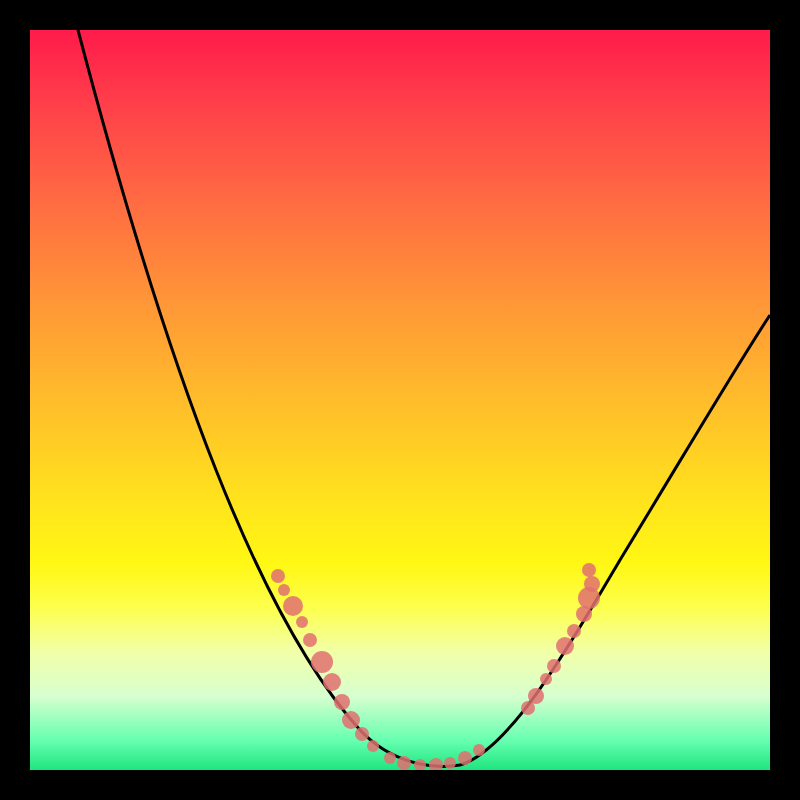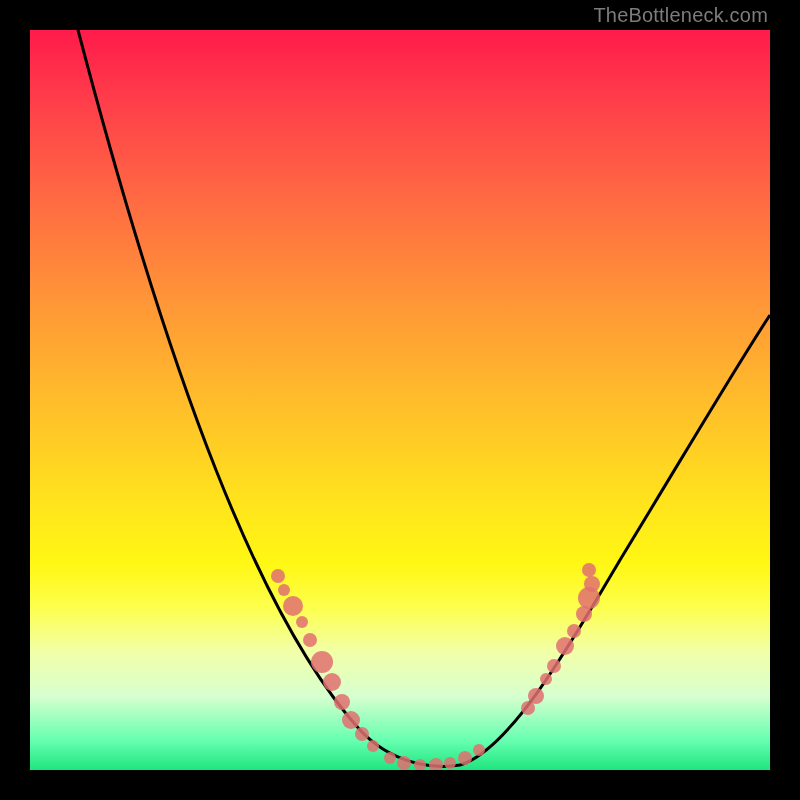--- a/index.html
+++ b/index.html
@@ -55,21 +55,20 @@
     top: 0;
     left: 0;
     width: 740px;
     height: 740px;
   }
 </style>
 </head>
 <body>
 
 <div class="frame">
-  <div class="watermark">TheBottleneck.com</div>
   <div class="plot-area">
     <svg class="curves" viewBox="0 0 740 740">
       <path fill="none" stroke="#000" stroke-width="3" d="M 48 0 C 140 350, 230 590, 330 700 C 360 732, 400 740, 430 735 C 480 720, 540 615, 590 530 C 660 415, 710 330, 740 285"></path>
       <g id="cluster-left">
           <circle cx="248" cy="546" r="7" fill="#e07070" fill-opacity="0.85"></circle>
           <circle cx="254" cy="560" r="6" fill="#e07070" fill-opacity="0.85"></circle>
           <circle cx="263" cy="576" r="10" fill="#e07070" fill-opacity="0.85"></circle>
           <circle cx="272" cy="592" r="6" fill="#e07070" fill-opacity="0.85"></circle>
           <circle cx="280" cy="610" r="7" fill="#e07070" fill-opacity="0.85"></circle>
           <circle cx="292" cy="632" r="11" fill="#e07070" fill-opacity="0.85"></circle>

